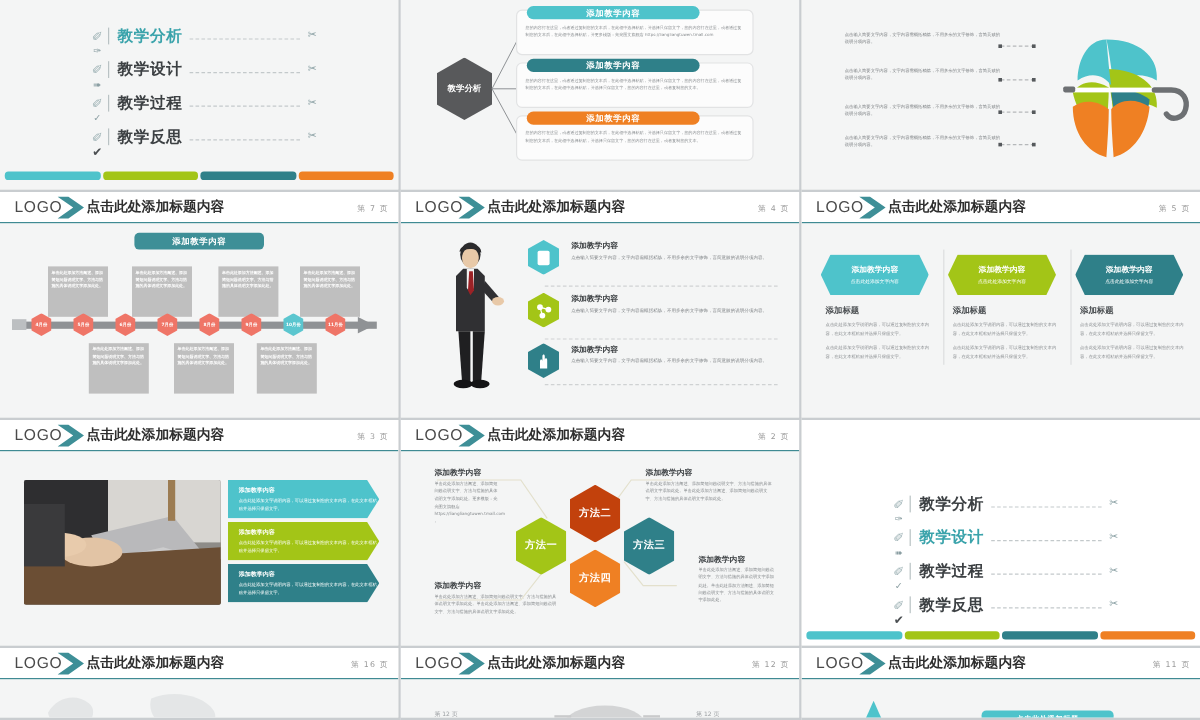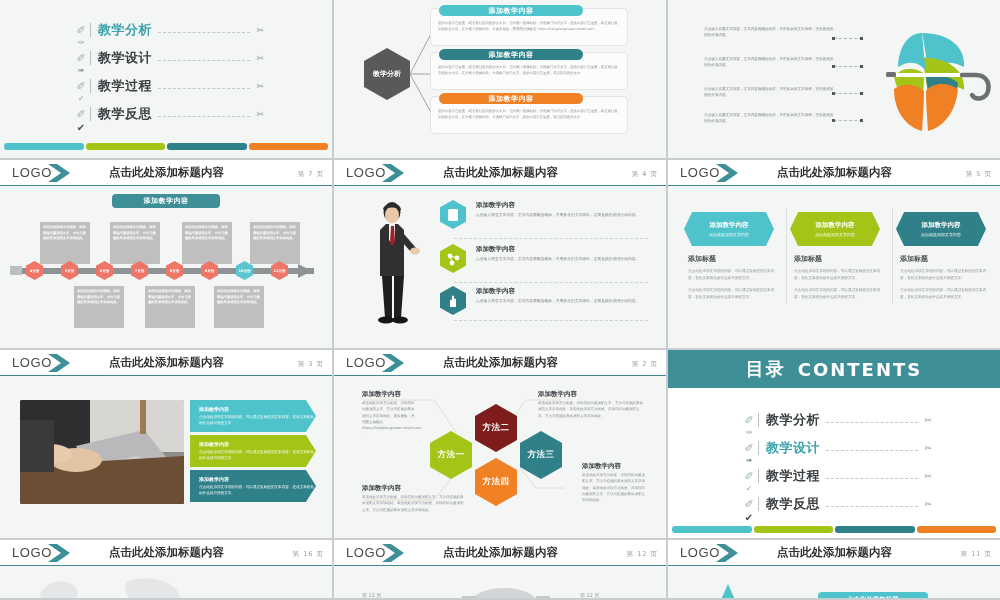--- a/index.html
+++ b/index.html
@@ -39,21 +39,20 @@
     font-family:"Liberation Sans",sans-serif;
   }
   .chev{
     position:absolute;left:48px;top:3px;width:26px;height:20px;
   }
   .chev svg{display:block;}
   .hdr .htitle{
     position:absolute;left:72px;top:5px;
     font-size:11.5px;font-weight:bold;color:#2f2f2f;
     white-space:nowrap;
-    margin-left:37px;
   }
   .hdr .pgno{
     position:absolute;right:8px;top:10px;
     font-size:6.5px;color:#9a9a9a;letter-spacing:1px;
   }
 
   
   .colorbar{position:absolute;left:4px;right:4px;bottom:6px;height:7px;display:flex;gap:2px;}
   .colorbar i{flex:1;border-radius:3px;display:block;}
 
@@ -545,21 +544,21 @@
       <svg style="position:absolute;left:22px;top:38px;width:290px;height:130px">
         <path d="M8 12 L78 12 L100 44" stroke="#e3e0cc" stroke-width="1" fill="none"></path>
         <path d="M204 12 L170 12 L148 42" stroke="#e3e0cc" stroke-width="1" fill="none"></path>
         <path d="M8 112 L78 112 L100 84" stroke="#e3e0cc" stroke-width="1" fill="none"></path>
         <path d="M208 100 L180 100 L164 80" stroke="#e3e0cc" stroke-width="1" fill="none"></path>
       </svg>
 
       <div class="method-hex" style="left:96px;top:81px;width:42px;height:48px;background:#a3c517">
         <span>方法一</span>
       </div>
-      <div class="method-hex" style="left:141px;top:54px;width:42px;height:48px;background:#7f1d1d">
+      <div class="method-hex" style="left:141px;top:54px;width:42px;height:48px;background:#c2410c">
         <span>方法二</span>
       </div>
       <div class="method-hex" style="left:186px;top:81px;width:42px;height:48px;background:#2f8089">
         <span>方法三</span>
       </div>
       <div class="method-hex" style="left:141px;top:108px;width:42px;height:48px;background:#ef8023">
         <span>方法四</span>
       </div>
 
       <div class="mtitle" style="left:28px;top:40px">添加教学内容</div>
@@ -571,25 +570,20 @@
       <div class="mtitle" style="left:28px;top:134px">添加教学内容</div>
       <div class="mtext" style="left:28px;top:144px;width:104px">单击此处添加方法阐述、添加简短问题说明文字、方法与措施的具体说明文字添加此处。单击此处添加方法阐述、添加简短问题说明文字、方法与措施的具体说明文字添加此处。</div>
 
       <div class="mtitle" style="left:248px;top:112px">添加教学内容</div>
       <div class="mtext" style="left:248px;top:122px;width:66px">单击此处添加方法阐述、添加简短问题说明文字、方法与措施的具体说明文字添加此处。单击此处添加方法阐述、添加简短问题说明文字、方法与措施的具体说明文字添加此处。</div>
     </div>
   </div>
 
   <div class="slide last-col">
     <div class="inner" style="background:#ffffff">
-      <div class="contents-banner">
-        <span>目录</span>
-        <span style="width:12px"></span>
-        <span>CONTENTS</span>
-      </div>
 
       <div class="toc">
         <div class="toc-row" style="top:62px;width:190px">
           <span class="toc-pen">✐</span>
           <span class="toc-bar"></span>
           <span class="toc-label">教学分析</span>
           <span class="toc-dots"></span>
           <span class="toc-end">✂</span>
         </div>
         <div class="toc-mini" style="top:78px">✑</div>

